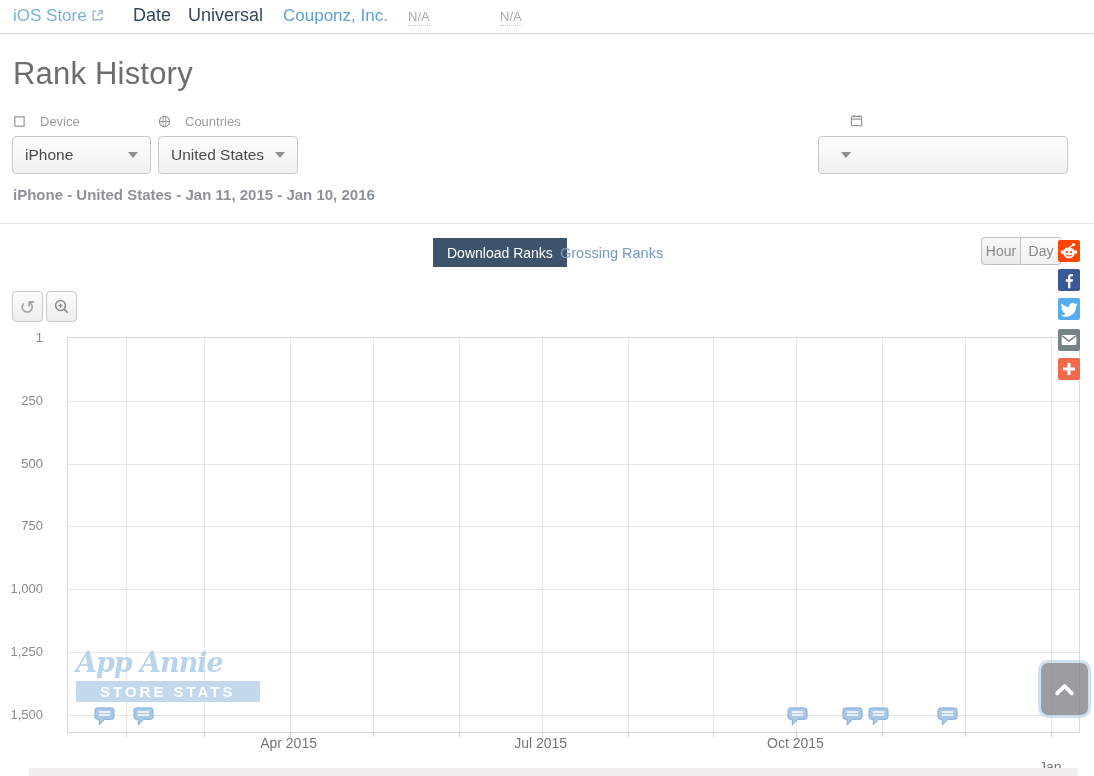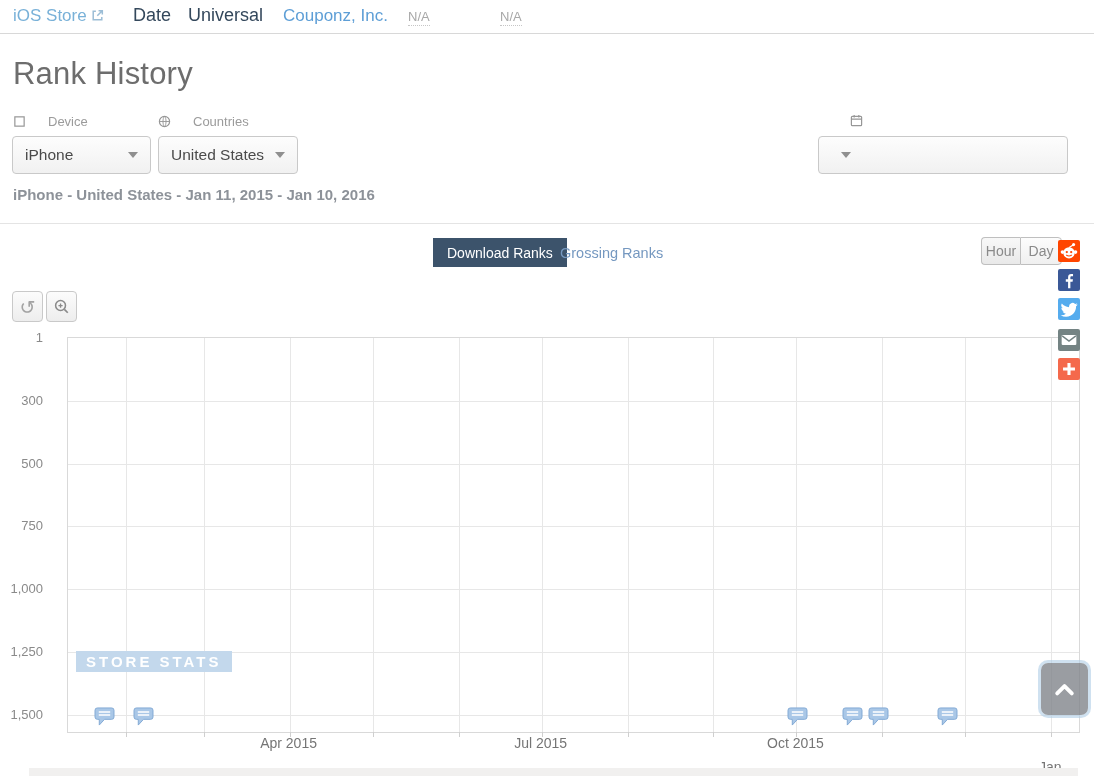--- a/index.html
+++ b/index.html
@@ -17,21 +17,21 @@
   .universal{left:188px;top:5px;color:#34485c;font-size:18px;}
   .publisher{left:283px;top:6px;color:#5d9ed6;}
   .na{font-size:13px;color:#a8a8a8;border-bottom:1px dotted #c6c6c6;padding-bottom:1px;}
   .na1{left:408px;top:9px;}
   .na2{left:500px;top:9px;}
   .divider{left:0;width:1094px;height:1px;background:#d8d8d8;}
   .divider-top{top:33px;}
   .divider-mid{top:223px;background:#e4e4e4;}
   
   h1.page-title{left:13px;top:56px;margin:0;font-size:31px;font-weight:400;color:#6d6d6d;letter-spacing:.2px;}
-  .filter-label{top:114px;font-size:13px;color:#9b9b9b;display:flex;align-items:center;gap:22px;}
+  .filter-label{top:114px;font-size:13px;color:#9b9b9b;display:flex;align-items:center;gap:14px;}
   .filter-label svg{display:block;}
   .lbl-device{left:13px;}
   .lbl-countries{left:158px;}
   .lbl-daterange{left:822px;flex-direction:column;}
   .select{
     top:136px;height:38px;border:1px solid #c9c9c9;border-radius:4px;
     background:linear-gradient(#fdfdfd,#f1f1f1);
     display:flex;align-items:center;justify-content:space-between;
     padding:0 12px;font-size:15.5px;color:#4a4a4a;cursor:pointer;box-sizing:border-box;
   }
@@ -68,21 +68,21 @@
   .plot{left:67px;top:337px;width:1011px;height:394px;border:1px solid #d9d9d9;background:#fff;box-sizing:content-box;}
   .hline{position:absolute;left:0;width:1011px;height:1px;background:#e7e7e7;}
   .vline{position:absolute;top:0;width:1px;height:394px;background:#e7e7e7;}
   .xtick{position:absolute;top:394px;width:1px;height:5px;background:#cfcfcf;}
   .ylabel{position:absolute;width:43px;text-align:right;font-size:13px;color:#8a8a8a;}
   .xlabel{position:absolute;top:733px;width:72px;text-align:center;font-size:14px;color:#757575;line-height:21px;}
   .xlabel.wrap{width:46px;}
   
   .wm{left:76px;top:648px;z-index:5;}
   .wm-brand{font-family:"DejaVu Serif",serif;font-style:italic;font-weight:bold;font-size:27px;color:#b9d3ec;letter-spacing:-1px;line-height:30px;}
-  .wm-tag{margin-top:3px;background:#c3d8ec;color:#fff;font-weight:bold;font-size:15px;letter-spacing:3px;padding:2px 10px;display:inline-block;}
+  .wm-tag{margin-top:3px;background:#c3d8ec;color:#fff;font-weight:bold;font-size:15px;letter-spacing:3px;padding:2px 24px;display:inline-block;}
   .bubble{position:absolute;z-index:6;width:21px;height:19px;}
   
   .scroll-top{
     left:1041px;top:663px;width:47px;height:52px;border:none;border-radius:7px;
     background:rgba(125,130,136,.78);box-shadow:0 0 0 3px rgba(175,205,230,.6);
     display:flex;align-items:center;justify-content:center;cursor:pointer;z-index:40;
   }
   .bottom-strip{left:29px;top:768px;width:1049px;height:8px;background:#f1f0ef;}
 </style>
 </head>
@@ -251,30 +251,31 @@
         <path d="M3.5 1H18.5A2.5 2.5 0 0 1 21 3.5V10.5A2.5 2.5 0 0 1 18.5 13H11L5.5 19V13H3.5A2.5 2.5 0 0 1 1 10.5V3.5A2.5 2.5 0 0 1 3.5 1Z" fill="#a9c7e7" stroke="#7fa8d4" stroke-width="1"></path>
         <path d="M5 5.2h12M5 8.4h12" stroke="#fff" stroke-width="1.6"></path>
       </svg></span>
     <span class="bubble" style="left: 937.081px; top: 707px;"><svg viewBox="0 0 22 20" width="21" height="19">
         <path d="M3.5 1H18.5A2.5 2.5 0 0 1 21 3.5V10.5A2.5 2.5 0 0 1 18.5 13H11L5.5 19V13H3.5A2.5 2.5 0 0 1 1 10.5V3.5A2.5 2.5 0 0 1 3.5 1Z" fill="#a9c7e7" stroke="#7fa8d4" stroke-width="1"></path>
         <path d="M5 5.2h12M5 8.4h12" stroke="#fff" stroke-width="1.6"></path>
       </svg></span>
   </div>
 
 <div class="abs wm">
+  <div class="wm-brand">App Annie</div>
   <div class="wm-tag">STORE STATS</div>
 </div>
 
 <button class="abs scroll-top">
   <svg viewBox="0 0 24 24" width="27" height="27">
       <path d="M5.5 15.5 12 9l6.5 6.5" fill="none" stroke="#fff" stroke-width="3.4" stroke-linecap="round" stroke-linejoin="round"></path>
     </svg>
 </button>
 
 <div class="abs bottom-strip"></div>
 
 <div class="abs ylabel" style="left: 0px; top: 330px;">1</div>
-<div class="abs ylabel" style="left: 0px; top: 392.8px;">300</div>
+<div class="abs ylabel" style="left: 0px; top: 392.8px;">250</div>
 <div class="abs ylabel" style="left: 0px; top: 455.6px;">500</div>
 <div class="abs ylabel" style="left: 0px; top: 518.4px;">750</div>
 <div class="abs ylabel" style="left: 0px; top: 581.2px;">1,000</div>
 <div class="abs ylabel" style="left: 0px; top: 644px;">1,250</div>
 <div class="abs ylabel" style="left: 0px; top: 706.8px;">1,500</div>
 
 </body></html>

